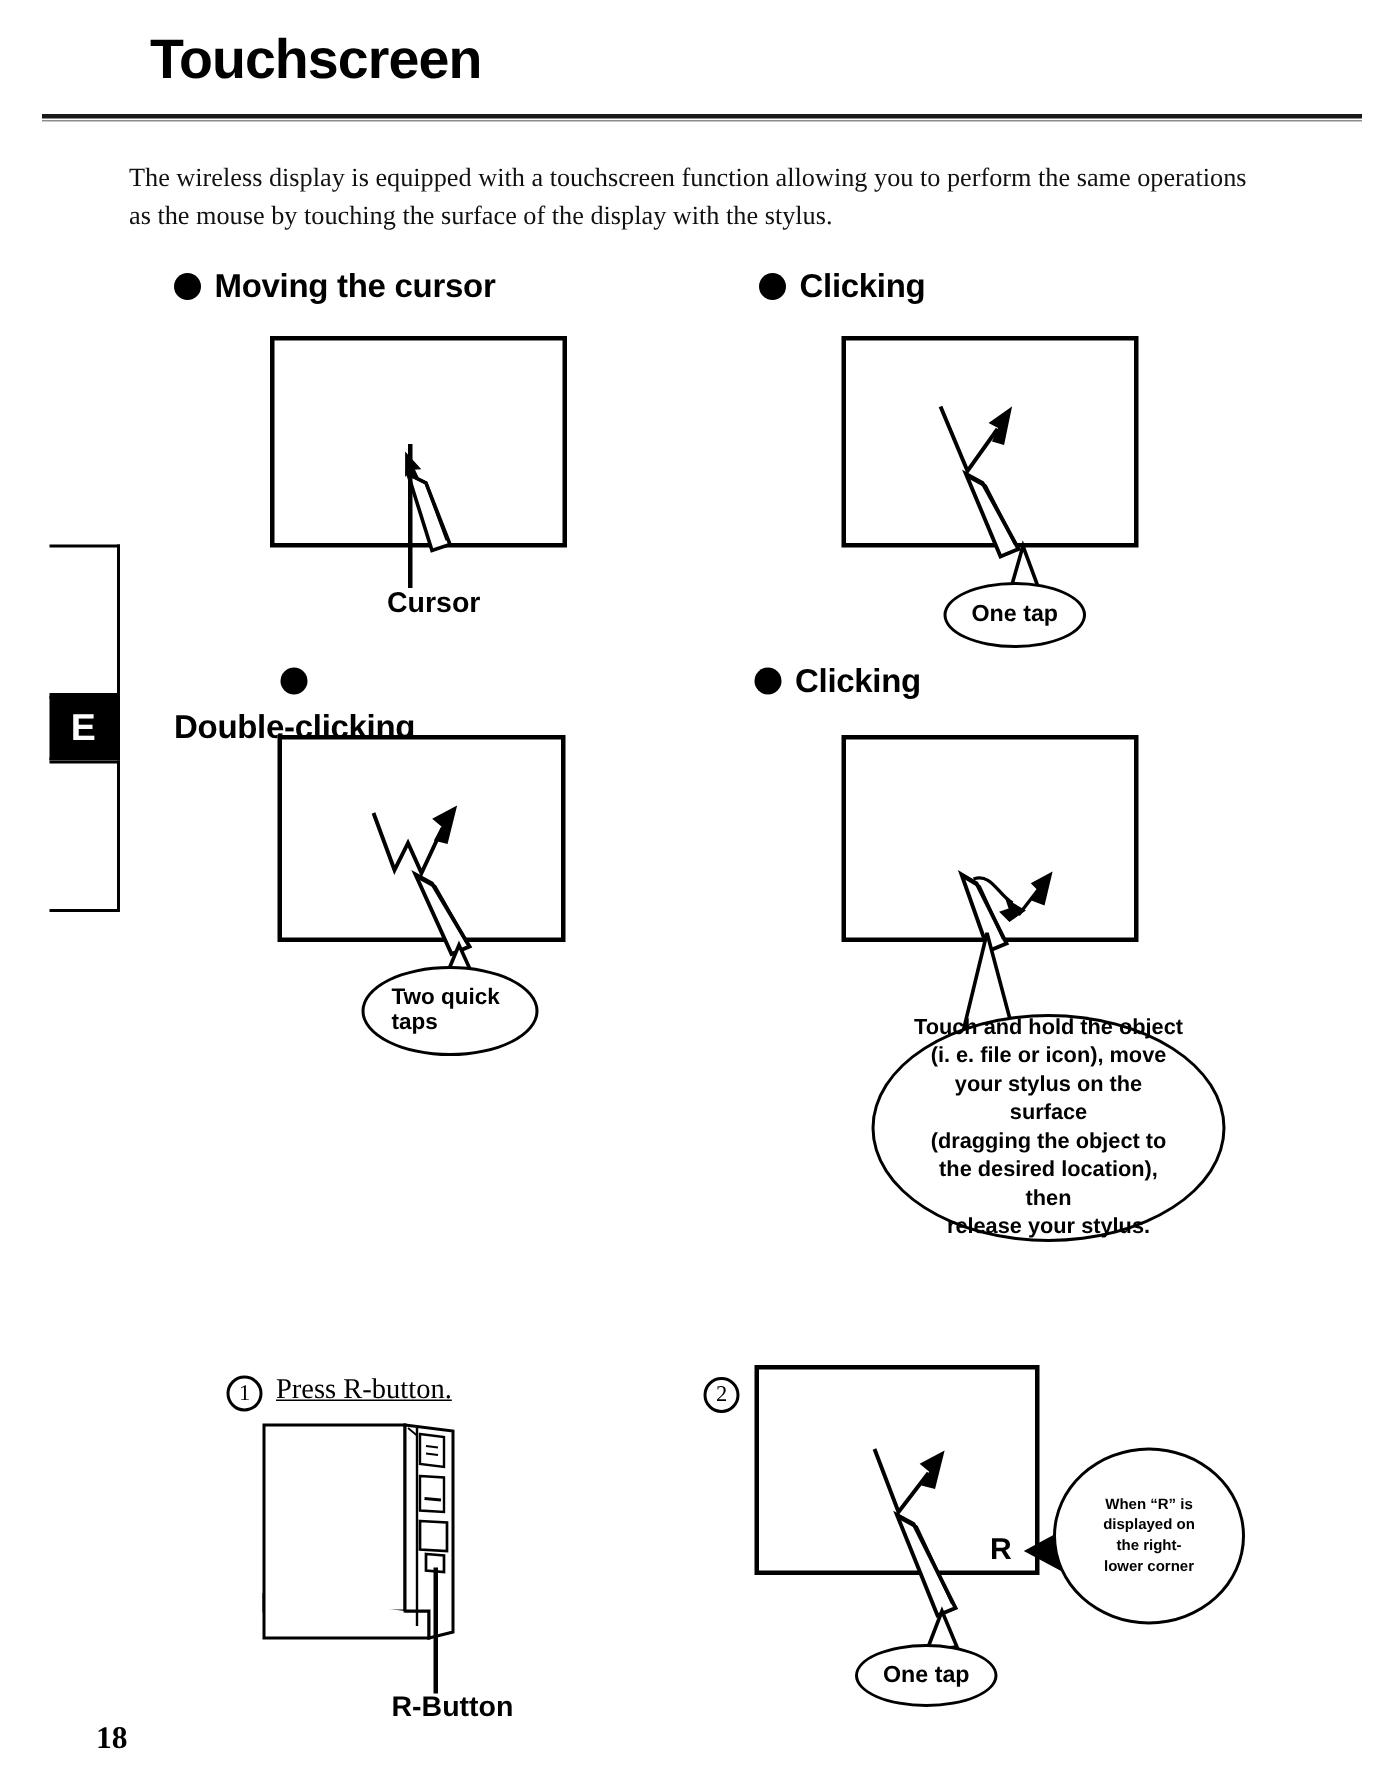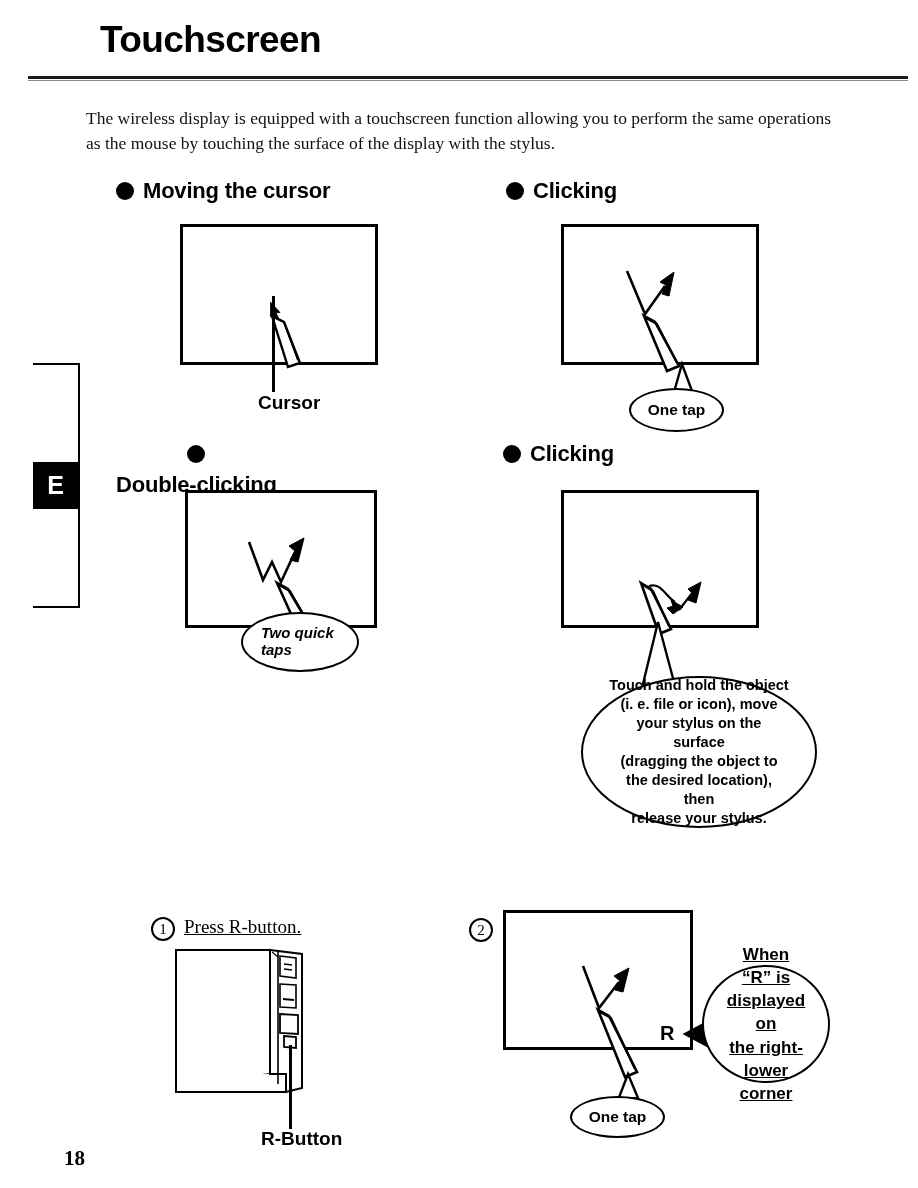--- a/index.html
+++ b/index.html
@@ -241,24 +241,23 @@
     position: absolute;
     background: #000;
   }
 
   .dragging-oval-text {
     font-size: 14.5px;
     line-height: 1.32;
     padding: 0 26px;
   }
   .rclick-oval-text {
-    font-size: 17px;
+    font-size: 10px;
     line-height: 1.36;
     padding: 0 22px;
-    text-decoration: underline;
   }
 </style>
 </head>
 <body>
 
 <div class="page">
 
   <div class="page-title">Touchscreen</div>
   <div class="title-rule"></div>
   <div class="title-rule-thin"></div>
@@ -328,21 +327,21 @@
     <path d="M 119 48 L 104 56 L 110 61 L 105 70 L 113 72 Z" fill="#000" stroke="#000" stroke-width="1"></path>
 
     <path d="M 92 93 L 103 99 L 128 141 L 116 146 Z" fill="#fff" stroke="#000" stroke-width="2.6"></path>
     <path d="M 94 95 L 105 101 L 126 138" fill="none" stroke="#000" stroke-width="2.1"></path>
   </svg>
 
   <svg class="ov" style="left:250px; top:628px;" width="120" height="40">
     <path d="M 56 2 L 46 26 L 66 24 Z" fill="#fff" stroke="#000" stroke-width="2.4"></path>
   </svg>
 
-  <div class="oval tight oval-left" style="left:241px; top:612px; width:118px; height:60px; font-size:15px; padding-left:18px;font-style:italic;">
+  <div class="oval tight oval-left" style="left:241px; top:644px; width:118px; height:60px; font-size:15px; padding-left:18px;">
     <span>
       <span>Two quick</span><br>
       <span>taps</span>
     </span>
   </div>
 
   <div class="sec-head" style="left:503px; top:441px;">
     <span class="bullet-dot"></span>
     <span>Clicking</span>
   </div>

